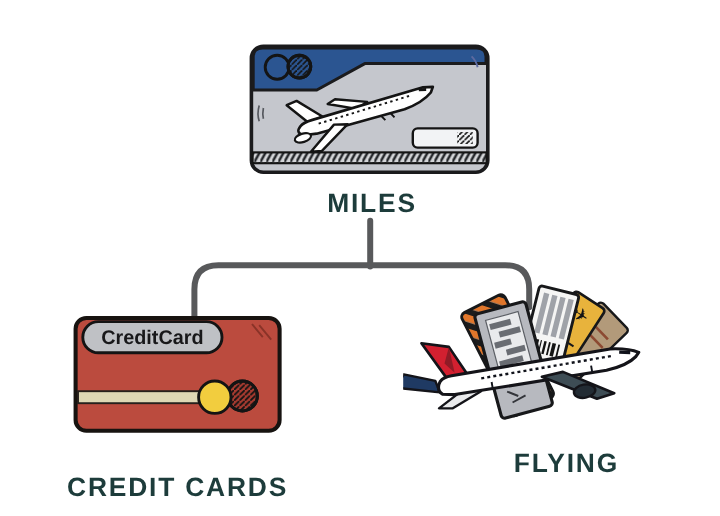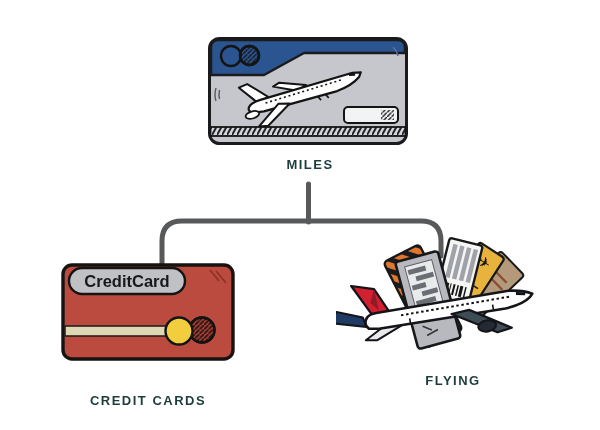--- a/index.html
+++ b/index.html
@@ -1,27 +1,27 @@
 <!DOCTYPE html>
 <html><head>
 <meta charset="utf-8">
 <style>
   html,body{margin:0;padding:0;background:#ffffff;}
   .stage{position:relative;width:600px;height:430px;background:#ffffff;overflow:hidden;
          font-family:"Liberation Sans",sans-serif;}
   .stage svg{position:absolute;display:block;}
   .node-label{position:absolute;transform:translateX(-50%);font-weight:bold;
-              font-size:13px;letter-spacing:1.5px;color:#1d3c3b;white-space:nowrap;}
+              font-size:22px;letter-spacing:1.5px;color:#1d3c3b;white-space:nowrap;}
   #connector-svg{left:0;top:0;}
   #miles-card-svg{left:207px;top:36px;}
   #credit-card-svg{left:60px;top:262px;}
   #flying-svg{left:336px;top:234px;}
   #miles-label{left:310px;top:157px;}
   #credit-label{left:148px;top:393px;}
-  #flying-label{left:453px;top:373px;}
+  #flying-label{left:472px;top:373px;}
 </style>
 </head>
 <body>
 
 <div class="stage">
 
   <svg id="connector-svg" width="600" height="430" viewBox="0 0 600 430">
     <path d="M308.5,184 L308.5,222" fill="none" stroke="#58595b" stroke-width="5" stroke-linecap="round"></path>
     <path d="M162,267 L162,241 Q162,221 182,221 L421,221 Q441,221 441,241 L441,256" fill="none" stroke="#58595b" stroke-width="5" stroke-linecap="round"></path>
   </svg>

